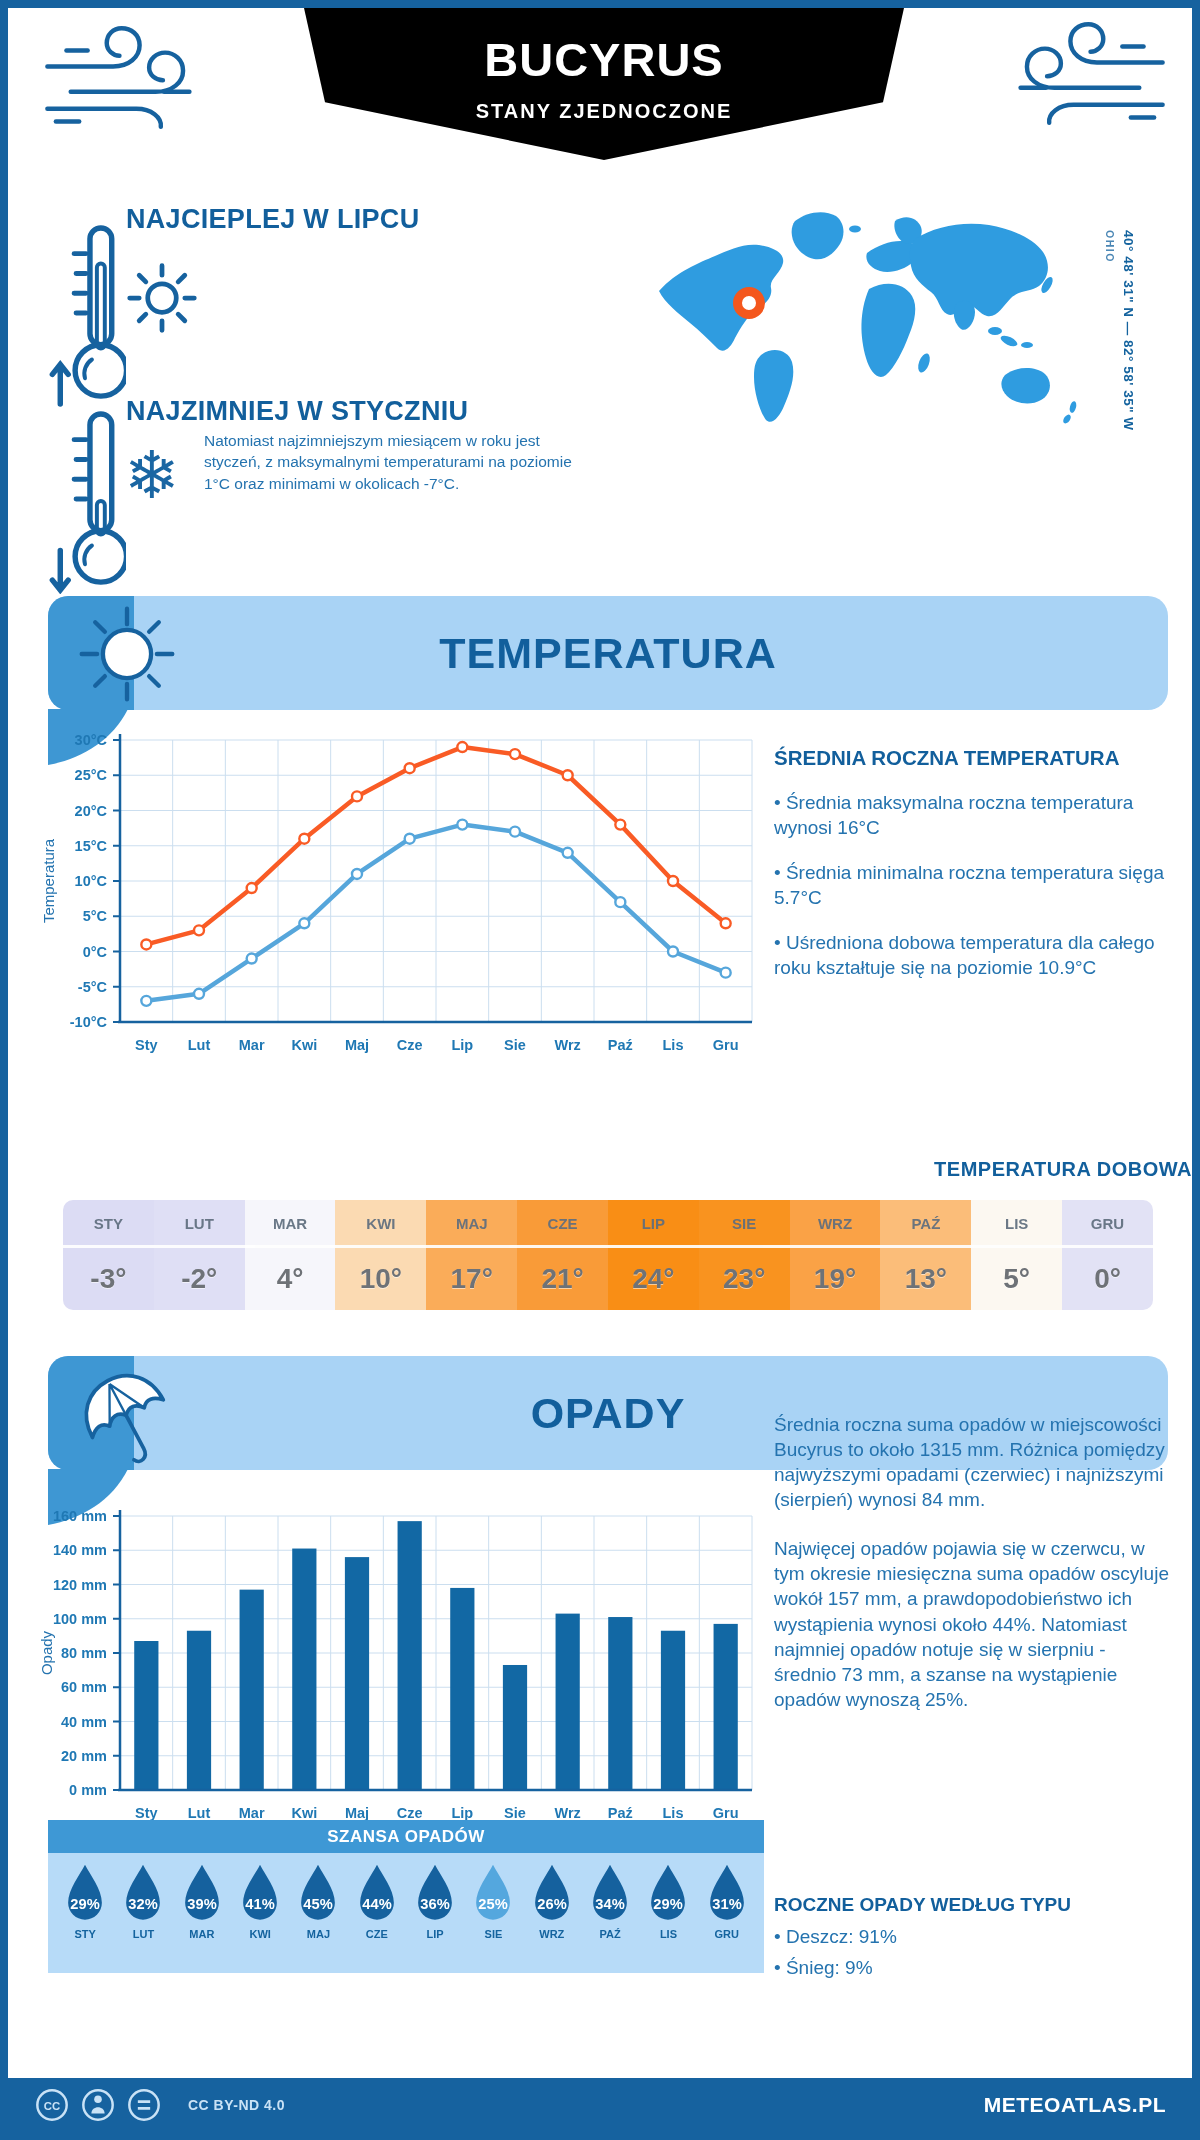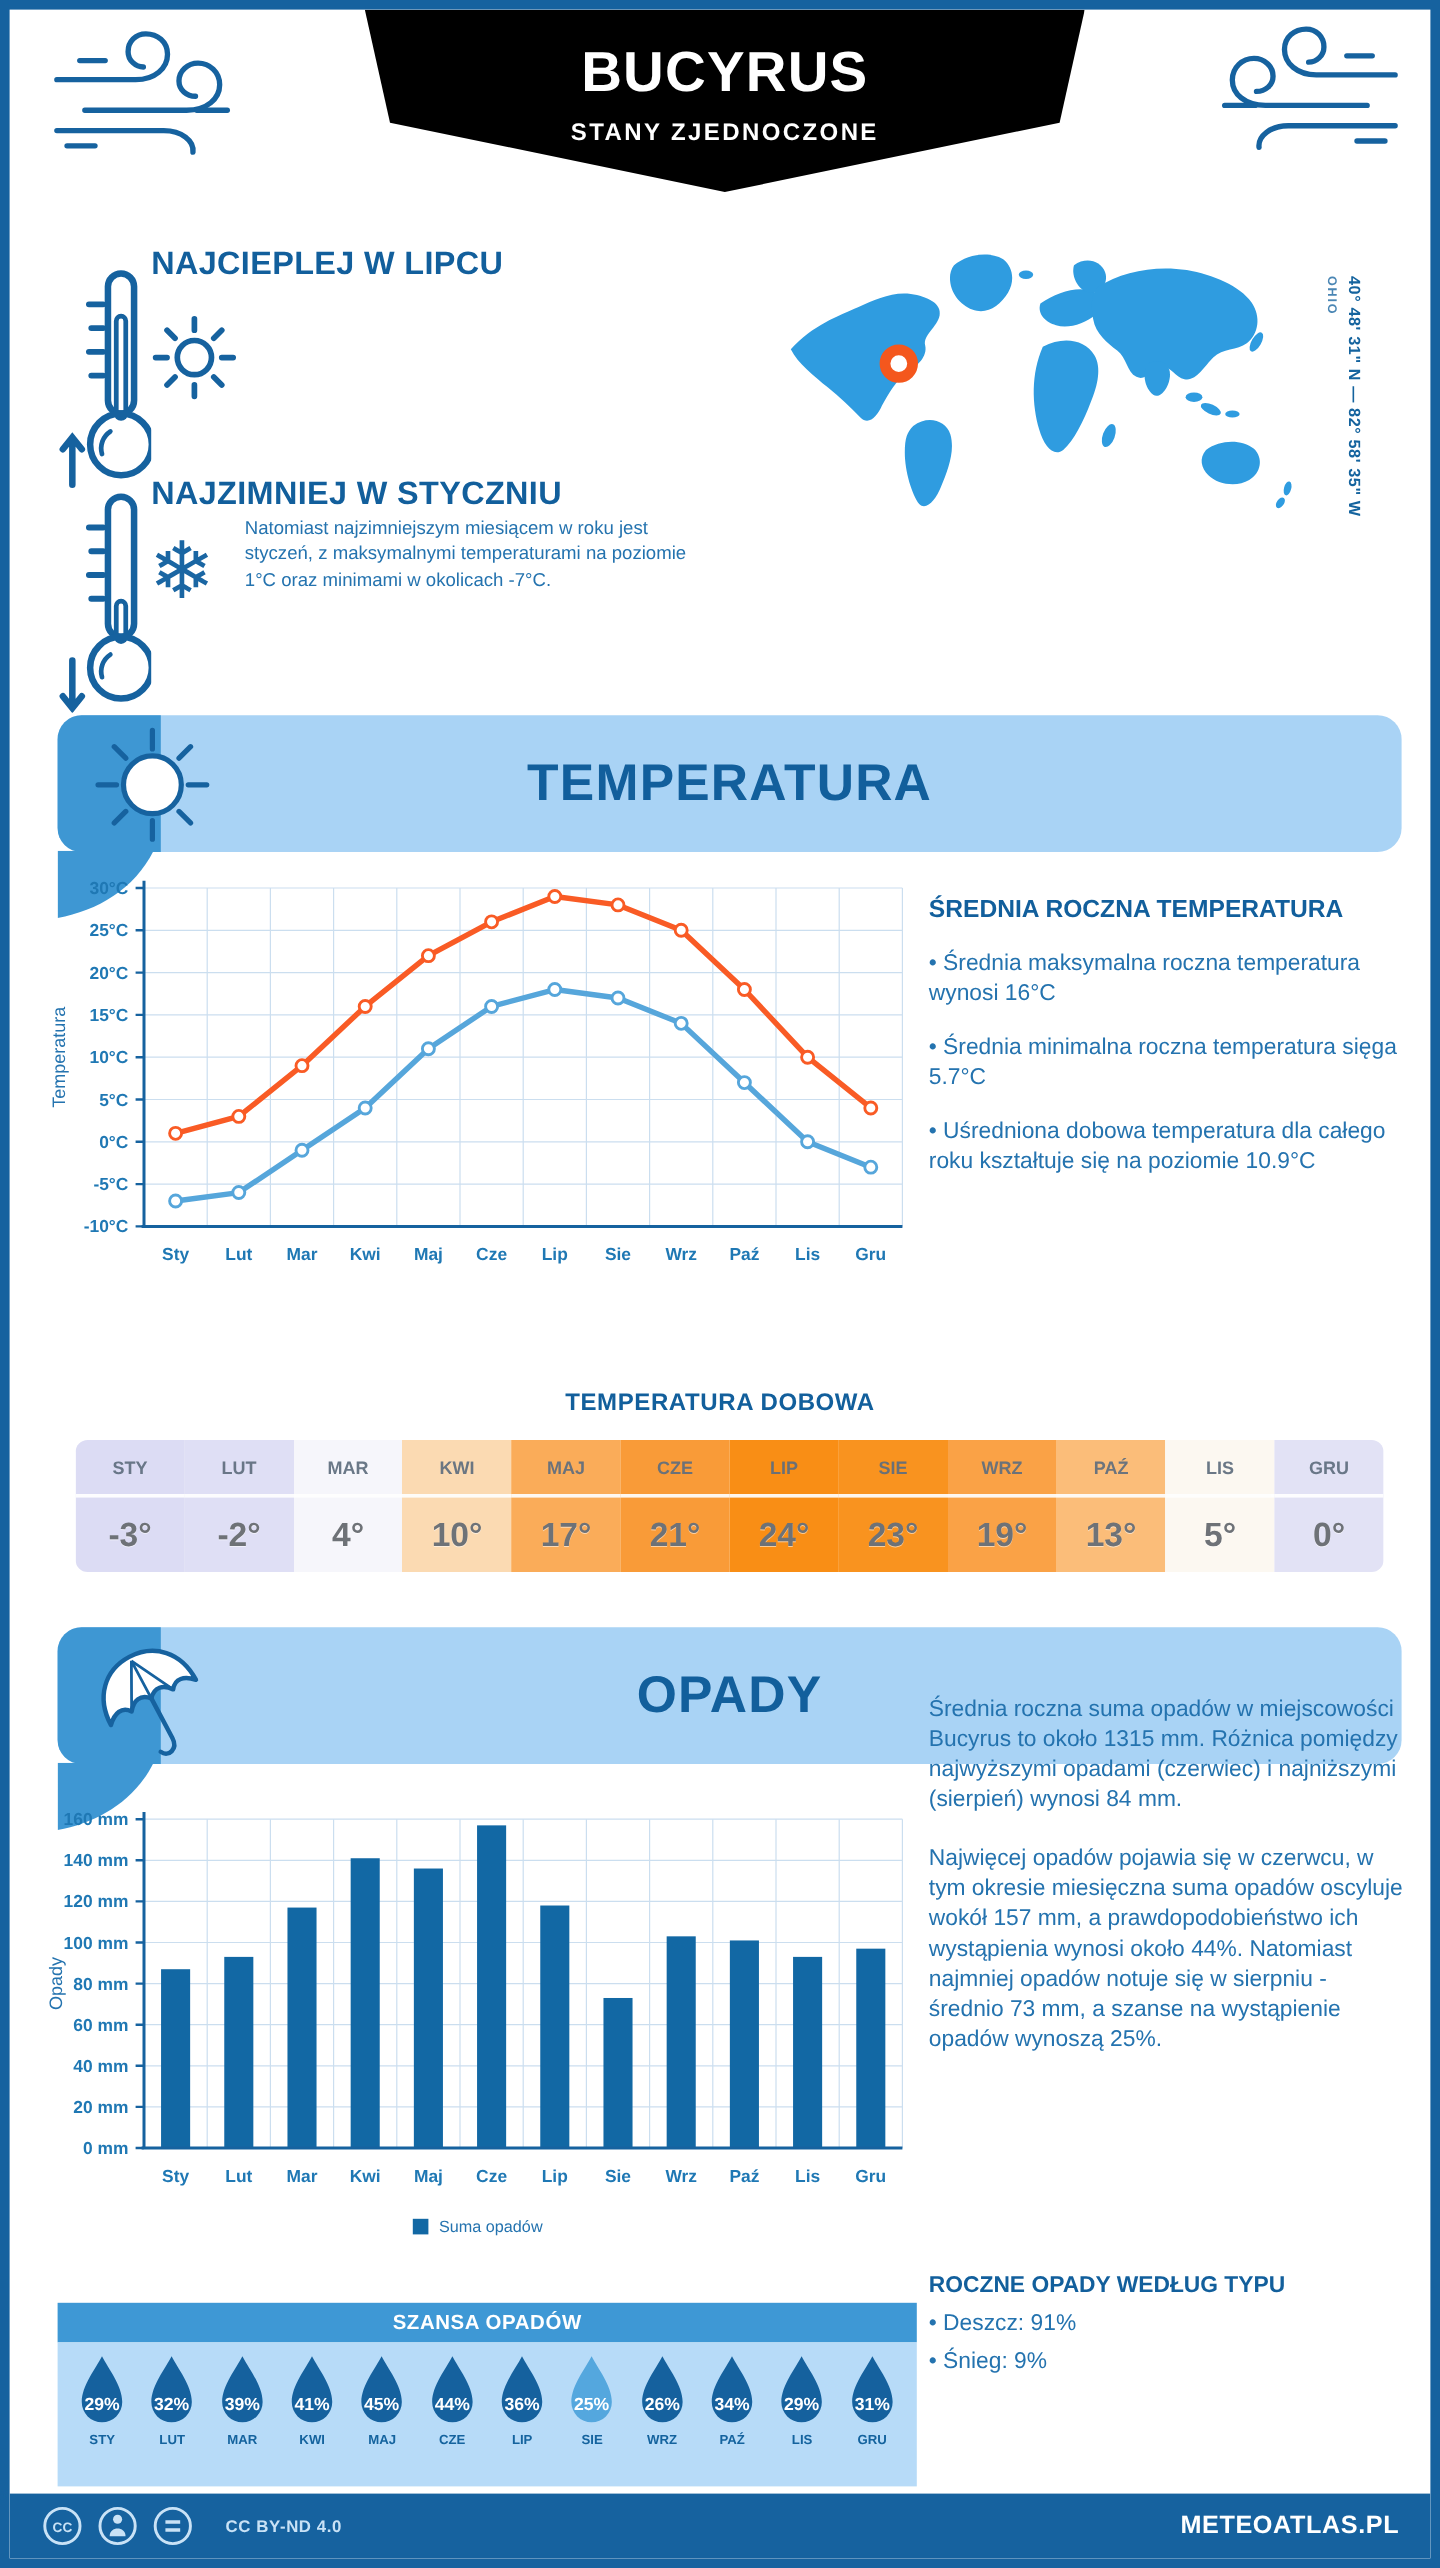--- a/index.html
+++ b/index.html
@@ -42,32 +42,32 @@
   .legend-bar{position:absolute;left:28px;top:1840px;width:724px;display:flex;justify-content:center;
     align-items:center;gap:9px;font-size:13.5px;color:#2473AF;}
   .sq{width:13px;height:13px;display:inline-block;}
 
   
   .col-h{font-size:20.5px;font-weight:800;color:#125F9C;margin:0 0 4px 0;}
   .col-h2{font-size:19px;font-weight:800;color:#125F9C;margin:0 0 8px 0;}
   .col-p{font-size:19px;line-height:1.32;color:#2473AF;margin:20px 0 0 0;}
 
   
-  .tbl-title{position:absolute;left:0;right:0;top:1150px;text-align:center;
+  .tbl-title{position:absolute;left:0;right:0;top:1150px;text-align:right;
     font-size:20px;font-weight:800;color:#125F9C;letter-spacing:.5px;}
   #temp-table{position:absolute;left:55px;top:1192px;width:1090px;display:flex;
     border-radius:10px;overflow:hidden;}
   .tcol{flex:1;text-align:center;}
   .tmon{height:45px;line-height:47px;font-size:15px;font-weight:700;color:#5F6E7E;
     border-bottom:3px solid #fff;opacity:.92;}
   .tval{height:62px;line-height:62px;font-size:28px;font-weight:700;color:#6E7277;
     text-shadow:0 1px 0 rgba(255,255,255,.55);}
 
   
-  .chance{position:absolute;left:40px;top:1911px;width:716px;}
+  .chance{position:absolute;left:40px;top:1812px;width:716px;}
   .chance-h{height:33px;line-height:33px;background:#3E98D5;color:#fff;text-align:center;
     font-size:17px;font-weight:800;letter-spacing:.5px;}
   #drops{background:#B7DBF8;height:120px;display:flex;padding:9px 8px 0 8px;box-sizing:border-box;}
   .dropcol{flex:1;text-align:center;}
   .dropcol .mon{font-size:11px;font-weight:800;color:#14639E;margin-top:1px;}
 
   
   .footer{position:absolute;left:0;right:0;bottom:0;height:54px;background:#16629F;
     display:flex;align-items:center;padding:0 26px;}
   .cc-group{display:flex;align-items:center;gap:10px;}

